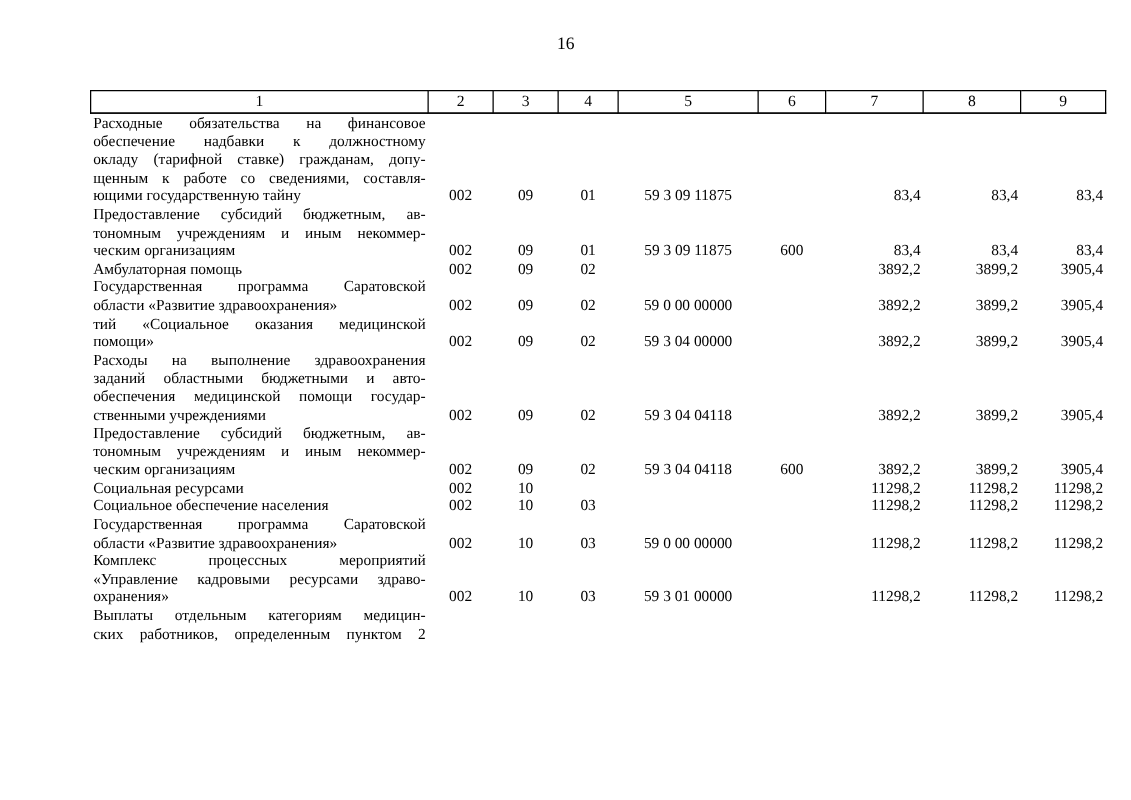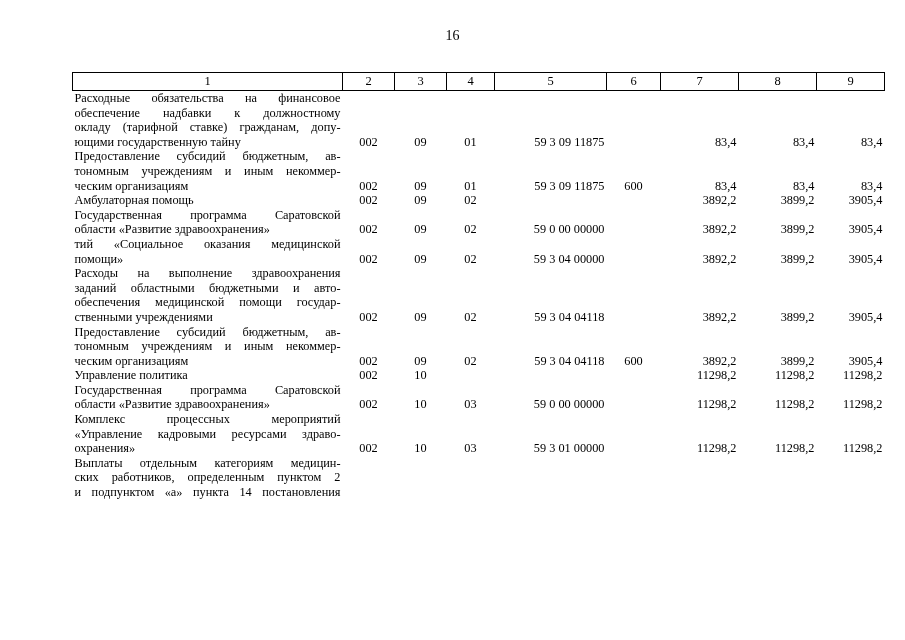--- a/index.html
+++ b/index.html
@@ -80,21 +80,21 @@
     margin-top: 24px;
   }
   td.cell-center {
     text-align: center;
   }
   td.cell-right {
     text-align: right;
     padding-right: 6px;
   }
   td.cell-code {
-    text-align: right;
+    text-align: center;
   }
 </style>
 </head>
 <body>
 
 <div class="page">
 
   <div class="page-number">16</div>
 
   <div class="table-wrap">
@@ -151,20 +151,31 @@
             <td class="cell-center"></td>
             <td class="cell-center"></td>
             <td class="cell-center"></td>
             <td class="cell-code"></td>
             <td class="cell-center"></td>
             <td class="cell-right"></td>
             <td class="cell-right"></td>
             <td class="cell-right"></td>
           </tr>
           <tr>
+            <td class="cell-text">щенным к работе со сведениями, составля-</td>
+            <td class="cell-center"></td>
+            <td class="cell-center"></td>
+            <td class="cell-center"></td>
+            <td class="cell-code"></td>
+            <td class="cell-center"></td>
+            <td class="cell-right"></td>
+            <td class="cell-right"></td>
+            <td class="cell-right"></td>
+          </tr>
+          <tr>
             <td class="cell-text last-line">ющими государственную тайну</td>
             <td class="cell-center">002</td>
             <td class="cell-center">09</td>
             <td class="cell-center">01</td>
             <td class="cell-code">59 3 09 11875</td>
             <td class="cell-center"></td>
             <td class="cell-right">83,4</td>
             <td class="cell-right">83,4</td>
             <td class="cell-right">83,4</td>
           </tr>
@@ -327,24 +338,35 @@
             <td class="cell-center">002</td>
             <td class="cell-center">09</td>
             <td class="cell-center">02</td>
             <td class="cell-code">59 3 04 04118</td>
             <td class="cell-center">600</td>
             <td class="cell-right">3892,2</td>
             <td class="cell-right">3899,2</td>
             <td class="cell-right">3905,4</td>
           </tr>
           <tr>
-            <td class="cell-text last-line">Управление политика</td>
+            <td class="cell-text last-line">Социальная ресурсами</td>
             <td class="cell-center">002</td>
             <td class="cell-center">10</td>
             <td class="cell-center"></td>
+            <td class="cell-code"></td>
+            <td class="cell-center"></td>
+            <td class="cell-right">11298,2</td>
+            <td class="cell-right">11298,2</td>
+            <td class="cell-right">11298,2</td>
+          </tr>
+          <tr>
+            <td class="cell-text last-line">Социальное обеспечение населения</td>
+            <td class="cell-center">002</td>
+            <td class="cell-center">10</td>
+            <td class="cell-center">03</td>
             <td class="cell-code"></td>
             <td class="cell-center"></td>
             <td class="cell-right">11298,2</td>
             <td class="cell-right">11298,2</td>
             <td class="cell-right">11298,2</td>
           </tr>
           <tr>
             <td class="cell-text">Государственная программа Саратовской</td>
             <td class="cell-center"></td>
             <td class="cell-center"></td>
@@ -414,28 +436,17 @@
             <td class="cell-text">ских работников, определенным пунктом 2</td>
             <td class="cell-center"></td>
             <td class="cell-center"></td>
             <td class="cell-center"></td>
             <td class="cell-code"></td>
             <td class="cell-center"></td>
             <td class="cell-right"></td>
             <td class="cell-right"></td>
             <td class="cell-right"></td>
           </tr>
-          <tr>
-            <td class="cell-text">и подпунктом «а» пункта 14 постановления</td>
-            <td class="cell-center"></td>
-            <td class="cell-center"></td>
-            <td class="cell-center"></td>
-            <td class="cell-code"></td>
-            <td class="cell-center"></td>
-            <td class="cell-right"></td>
-            <td class="cell-right"></td>
-            <td class="cell-right"></td>
-          </tr>
         </tbody>
     </table>
   </div>
 
 </div>
 
 </body></html>

